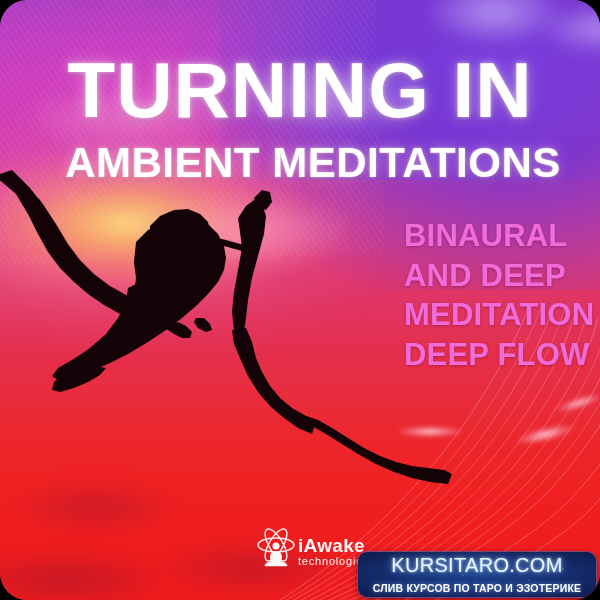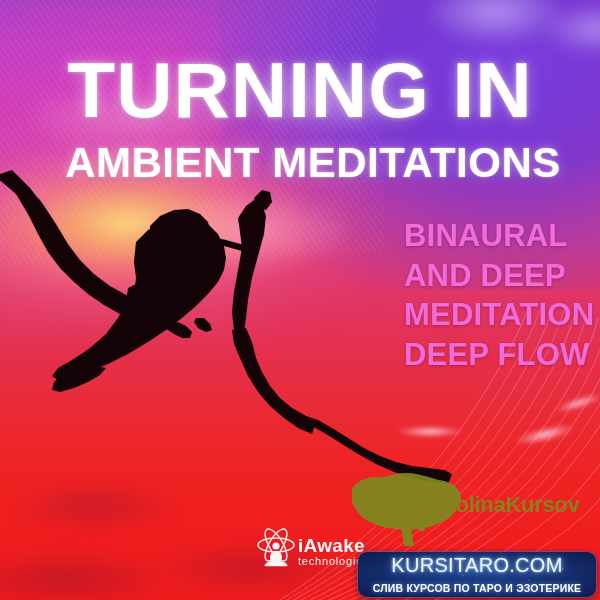--- a/index.html
+++ b/index.html
@@ -7,20 +7,21 @@
     padding: 0;
     background: #000;
   }
   #album-cover {
     position: relative;
     width: 600px;
     height: 600px;
     overflow: hidden;
     font-family: "Liberation Sans", sans-serif;
     user-select: none;
+    border-radius: 27px;
   }
 
   
   .sky-base {
     position: absolute;
     inset: 0;
     background: linear-gradient(
       to bottom,
       #a13fc4 0%,
       #b840c8 7%,
@@ -489,35 +490,20 @@
 
   <div class="title-sub">AMBIENT MEDITATIONS</div>
 
   <div class="tagline">
     <div>BINAURAL</div>
     <div>AND DEEP</div>
     <div>MEDITATION</div>
     <div>DEEP FLOW</div>
   </div>
 
-  <div class="watermark-dolina">
-    <div class="tree-svg">
-      <svg viewBox="0 0 110 74" preserveAspectRatio="xMidYMid meet">
-        <g fill="#7d8a1e">
-          <ellipse cx="54" cy="30" rx="52" ry="28"></ellipse>
-          <ellipse cx="24" cy="24" rx="26" ry="19"></ellipse>
-          <ellipse cx="84" cy="26" rx="25" ry="18"></ellipse>
-          <ellipse cx="54" cy="16" rx="30" ry="15"></ellipse>
-          <path d="M48,48 L52,74 L62,74 L58,50 L70,60 L74,57
-                   L58,44 L58,40 L50,40 L50,46 L36,56 L32,53 L48,42 Z"></path>
-        </g>
-      </svg>
-    </div>
-    <div class="wm-text">DolinaKursov</div>
-  </div>
 
   <div class="logo-iawake">
     <div class="atom-svg">
       <svg viewBox="0 0 48 48" preserveAspectRatio="xMidYMid meet">
         <g fill="none" stroke="#ffffff" stroke-width="1.5" opacity="0.95">
           <ellipse cx="24" cy="19" rx="18" ry="7"></ellipse>
           <ellipse cx="24" cy="19" rx="18" ry="7" transform="rotate(60 24 19)"></ellipse>
           <ellipse cx="24" cy="19" rx="18" ry="7" transform="rotate(-60 24 19)"></ellipse>
         </g>
         <g fill="#ffffff">

